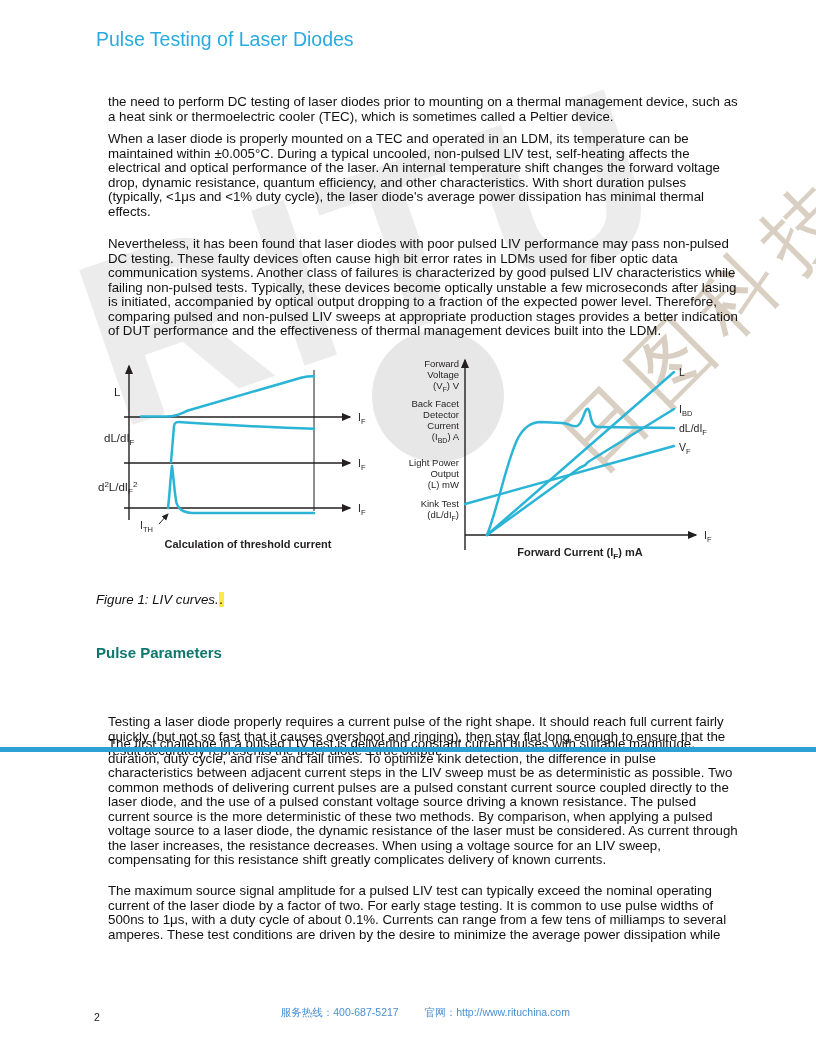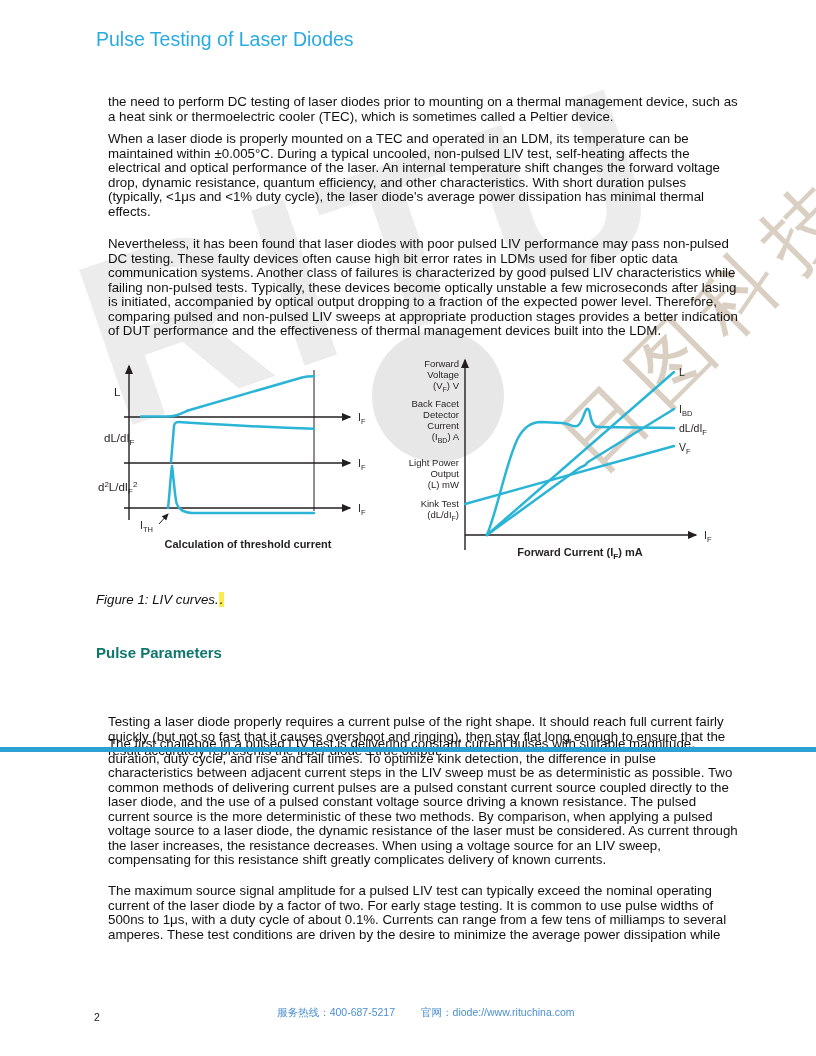--- a/index.html
+++ b/index.html
@@ -128,17 +128,17 @@
     </div>
 
     <h2 class="section block" style="top:644px;">Pulse Parameters</h2>
 
     <p class="body-text block" style="top:703px;">Testing a laser diode properly requires a current pulse of the right shape. It should reach full current fairly quickly (but not so fast that it causes overshoot and ringing), then stay flat long enough to ensure that the result accurately represents the laser diode's true output.</p>
     <p class="body-text block" style="top:725px;">The first challenge in a pulsed LIV test is delivering constant current pulses with suitable magnitude, duration, duty cycle, and rise and fall times. To optimize kink detection, the difference in pulse characteristics between adjacent current steps in the LIV sweep must be as deterministic as possible. Two common methods of delivering current pulses are a pulsed constant current source coupled directly to the laser diode, and the use of a pulsed constant voltage source driving a known resistance. The pulsed current source is the more deterministic of these two methods. By comparison, when applying a pulsed voltage source to a laser diode, the dynamic resistance of the laser must be considered. As current through the laser increases, the resistance decreases. When using a voltage source for an LIV sweep, compensating for this resistance shift greatly complicates delivery of known currents.</p>
     <p class="body-text block" style="top:872px;">The maximum source signal amplitude for a pulsed LIV test can typically exceed the nominal operating current of the laser diode by a factor of two. For early stage testing. It is common to use pulse widths of 500ns to 1μs, with a duty cycle of about 0.1%. Currents can range from a few tens of milliamps to several amperes. These test conditions are driven by the desire to minimize the average power dissipation while</p>
 
     <div class="pagenum">2</div>
     <div class="footer-center">
-      <span>服务热线：</span><span>400-687-5217</span><span class="gap"></span><span>官网：</span><span>diode://www.rituchina.com</span>
+      <span>服务热线：</span><span>400-687-5217</span><span class="gap"></span><span>官网：</span><span>http://www.rituchina.com</span>
     </div>
     <div class="bottombar"></div>
   </div>
 </div>
 
 </body></html>

